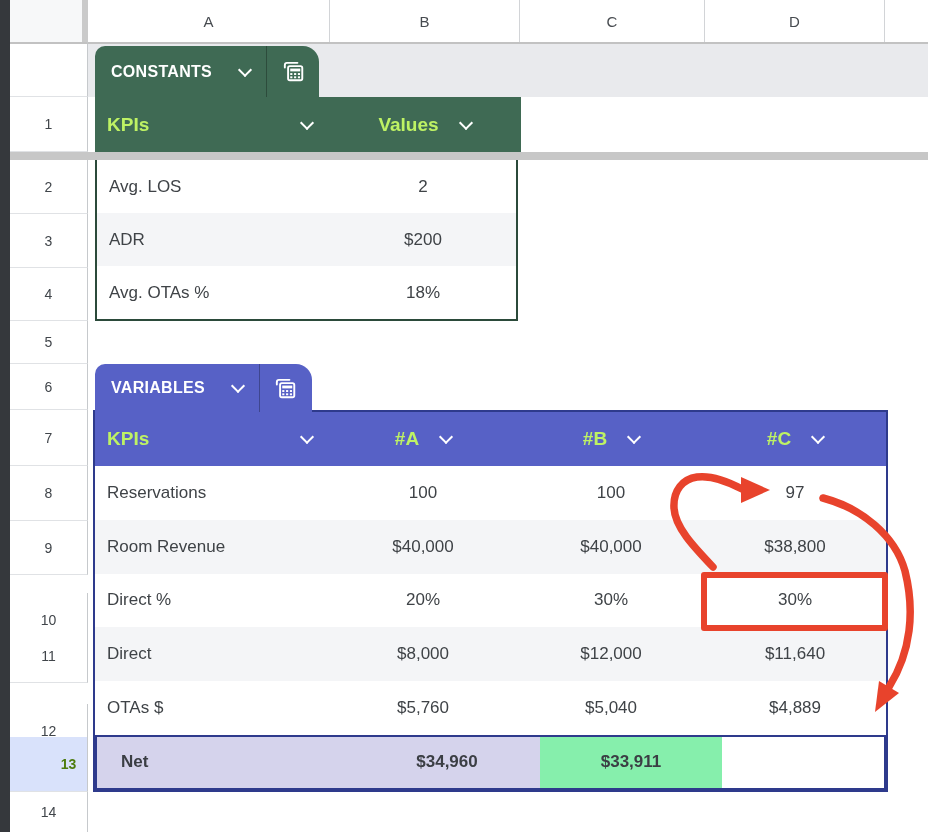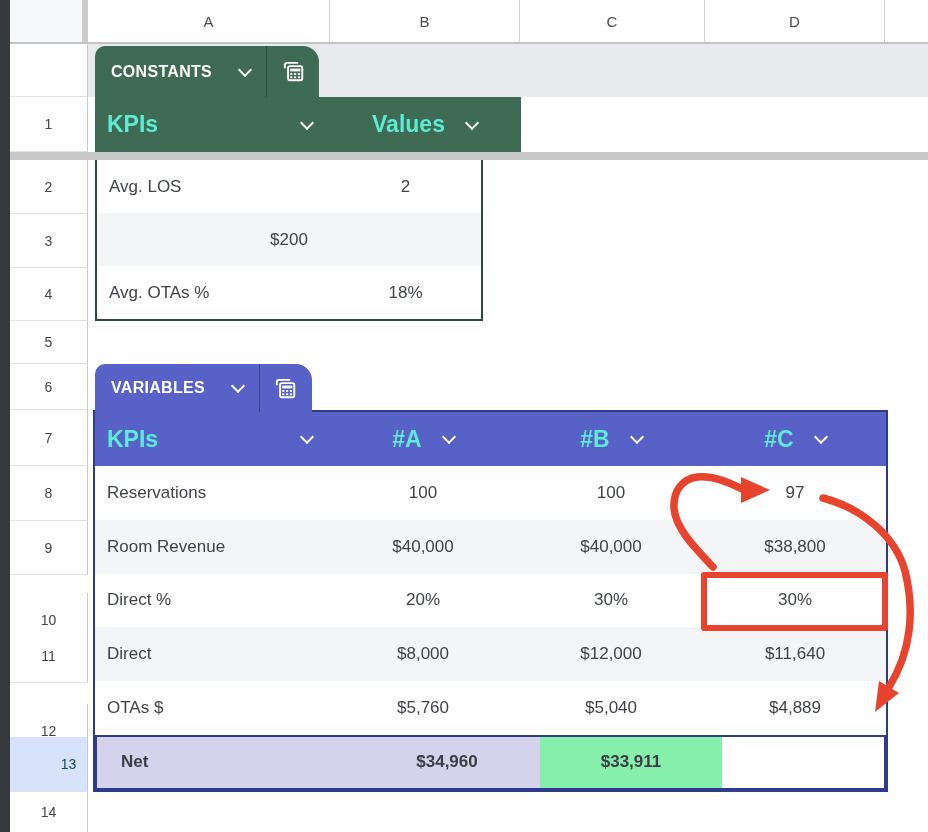--- a/index.html
+++ b/index.html
@@ -11,35 +11,35 @@
   #corner{left:10px;top:0;width:78px;height:44px;background:#f7f8f9;
           border-bottom:2px solid #c2c2c2;border-right:1px solid #c6c9cc;box-sizing:border-box;}
   #corner-accent{left:82px;top:0;width:6px;height:42px;background:#cacaca;}
   #colheads{left:88px;top:0;width:840px;height:44px;display:flex;background:#fff;
             border-bottom:2px solid #c2c2c2;box-sizing:border-box;}
   .colhead{border-right:1px solid #d2d4d7;box-sizing:border-box;display:flex;align-items:center;
            justify-content:center;font-size:15px;color:#474b50;}
   .gutter-cell{left:10px;width:78px;background:#fff;border-bottom:1px solid #e0e2e5;
                border-right:1px solid #c6c9cc;box-sizing:border-box;display:flex;align-items:center;
                justify-content:center;font-size:14px;color:#40454a;}
-  .gutter-sel{background:#d9e2fb;color:#0c4a6e;font-weight:normal;padding-left:40px;}
+  .gutter-sel{background:#d9e2fb;color:#4d7c0f;font-weight:bold;padding-left:40px;}
   #gray-strip{left:88px;top:44px;width:840px;height:53px;background:#e9eaed;}
   #frozen-divider{left:10px;top:152px;width:918px;height:8px;background:#c7c7c7;}
   
   .chip{display:flex;align-items:stretch;border-radius:10px 16px 0 0;color:#fff;z-index:6;}
   .chip-green{background:#3f6a54;}
   .chip-purple{background:#5761c6;}
   .chip-label{display:flex;align-items:center;gap:28px;padding:0 16px 0 16px;
               font-size:16px;font-weight:bold;letter-spacing:.3px;}
   .chip-divider{width:1px;background:rgba(0,0,0,.28);margin:0;}
   .chip-iconbox{width:52px;display:flex;align-items:center;justify-content:center;}
   .chev{display:inline-block;width:8px;height:8px;border-right:2.2px solid #fff;
         border-bottom:2.2px solid #fff;transform:rotate(45deg);margin-bottom:4px;}
   
-  .thead{display:flex;color:#5eead4;font-size:23px;font-weight:bold;z-index:5;}
+  .thead{display:flex;color:#bef264;font-size:19px;font-weight:bold;z-index:5;}
   .thead-green{background:#3f6a54;}
   .thead-purple{background:#5761c6;}
   .hcell{display:flex;align-items:center;box-sizing:border-box;}
   .hcell-left{justify-content:space-between;padding:0 16px 0 12px;}
   .hcell-center{justify-content:center;gap:22px;}
   
   .tbody{box-sizing:border-box;display:flex;flex-direction:column;background:#fff;}
   #constants-body{border:2px solid #2b4a3a;border-top:none;}
   .trow{display:flex;flex:1;align-items:center;font-size:17px;}
   .band{background:#f4f5f7;}
@@ -122,26 +122,27 @@
     <div class="hcell hcell-left w-a">
       <span>KPIs</span>
       <span class="chev"></span>
     </div>
     <div class="hcell hcell-center" style="width:193px">
       <span>Values</span>
       <span class="chev"></span>
     </div>
   </div>
 
-  <div class="abs tbody" id="constants-body" style="left:95px;top:160px;width:388px;height:161px">
+  <div class="abs tbody" id="constants-body" style="left:95px;top:160px;width:423px;height:161px">
     <div class="trow">
       <div class="cell-label w-a">Avg. LOS</div>
       <div class="cell-val" style="flex:1">2</div>
     </div>
     <div class="trow band">
+      <div class="cell-label w-a">ADR</div>
       <div class="cell-val" style="flex:1">$200</div>
     </div>
     <div class="trow">
       <div class="cell-label w-a">Avg. OTAs %</div>
       <div class="cell-val" style="flex:1">18%</div>
     </div>
   </div>
 
   <div class="abs chip chip-purple" style="left:95px;top:364px;height:48px">
     <div class="chip-label">

